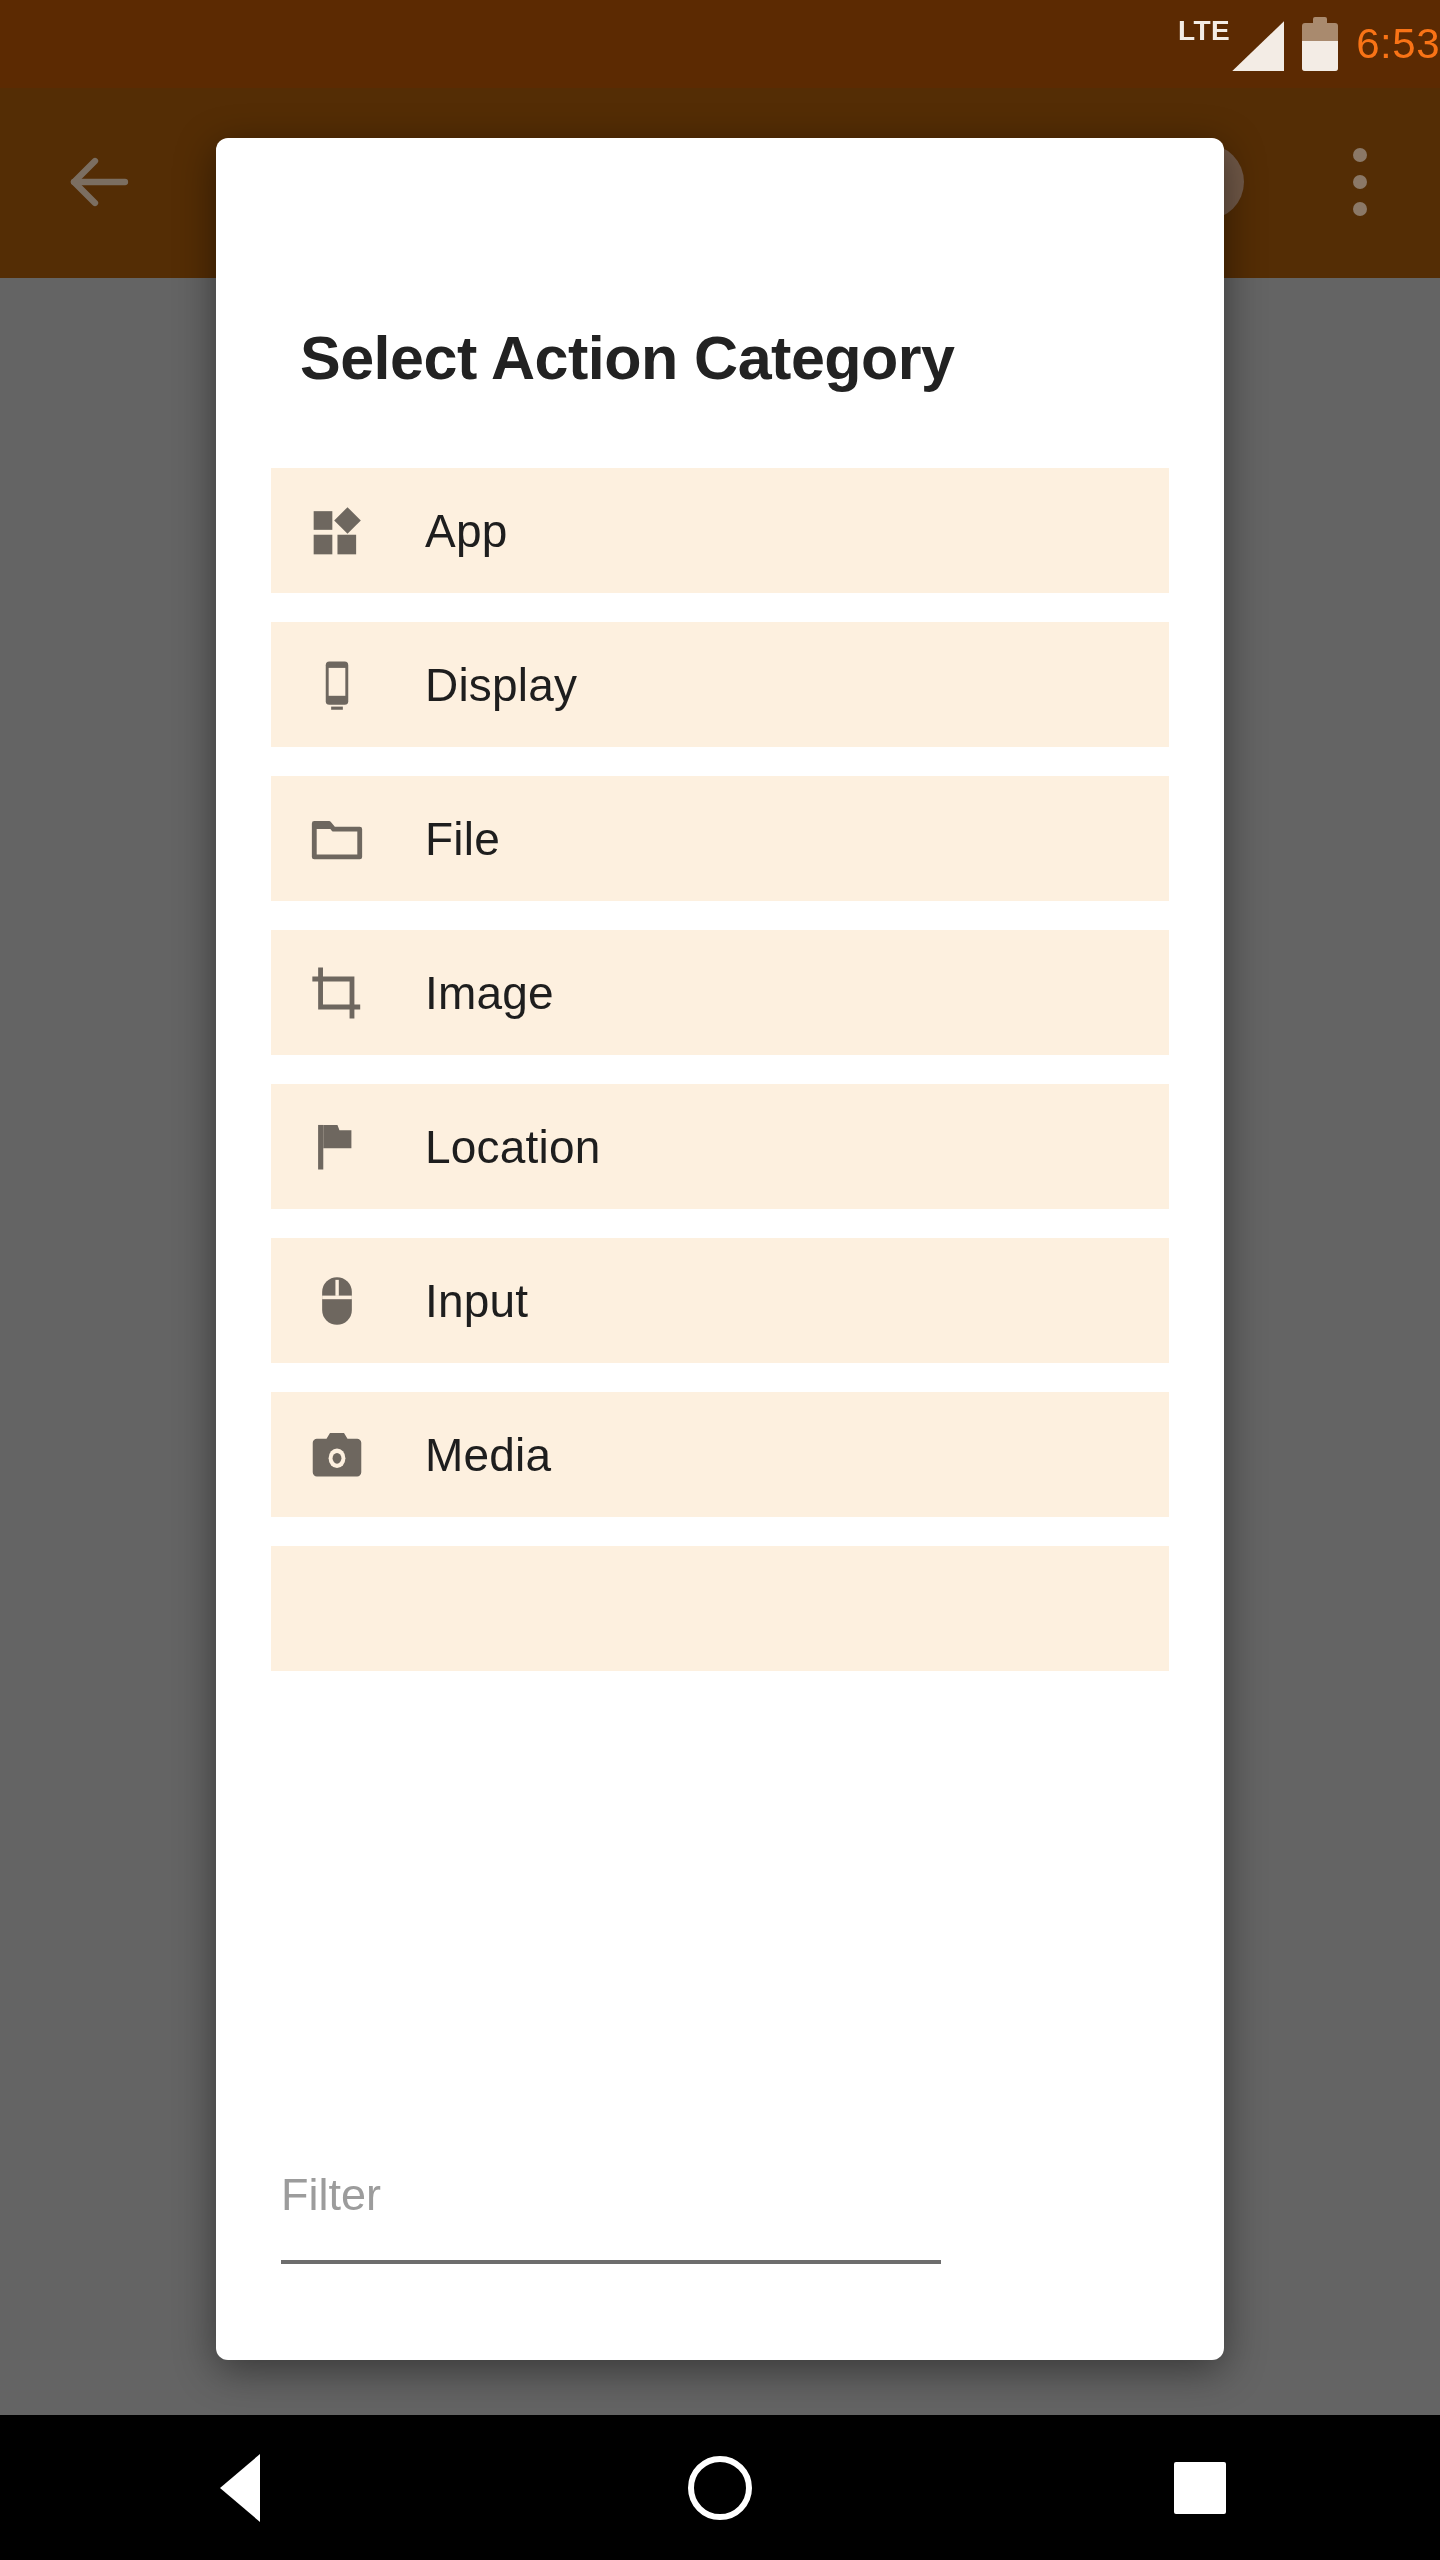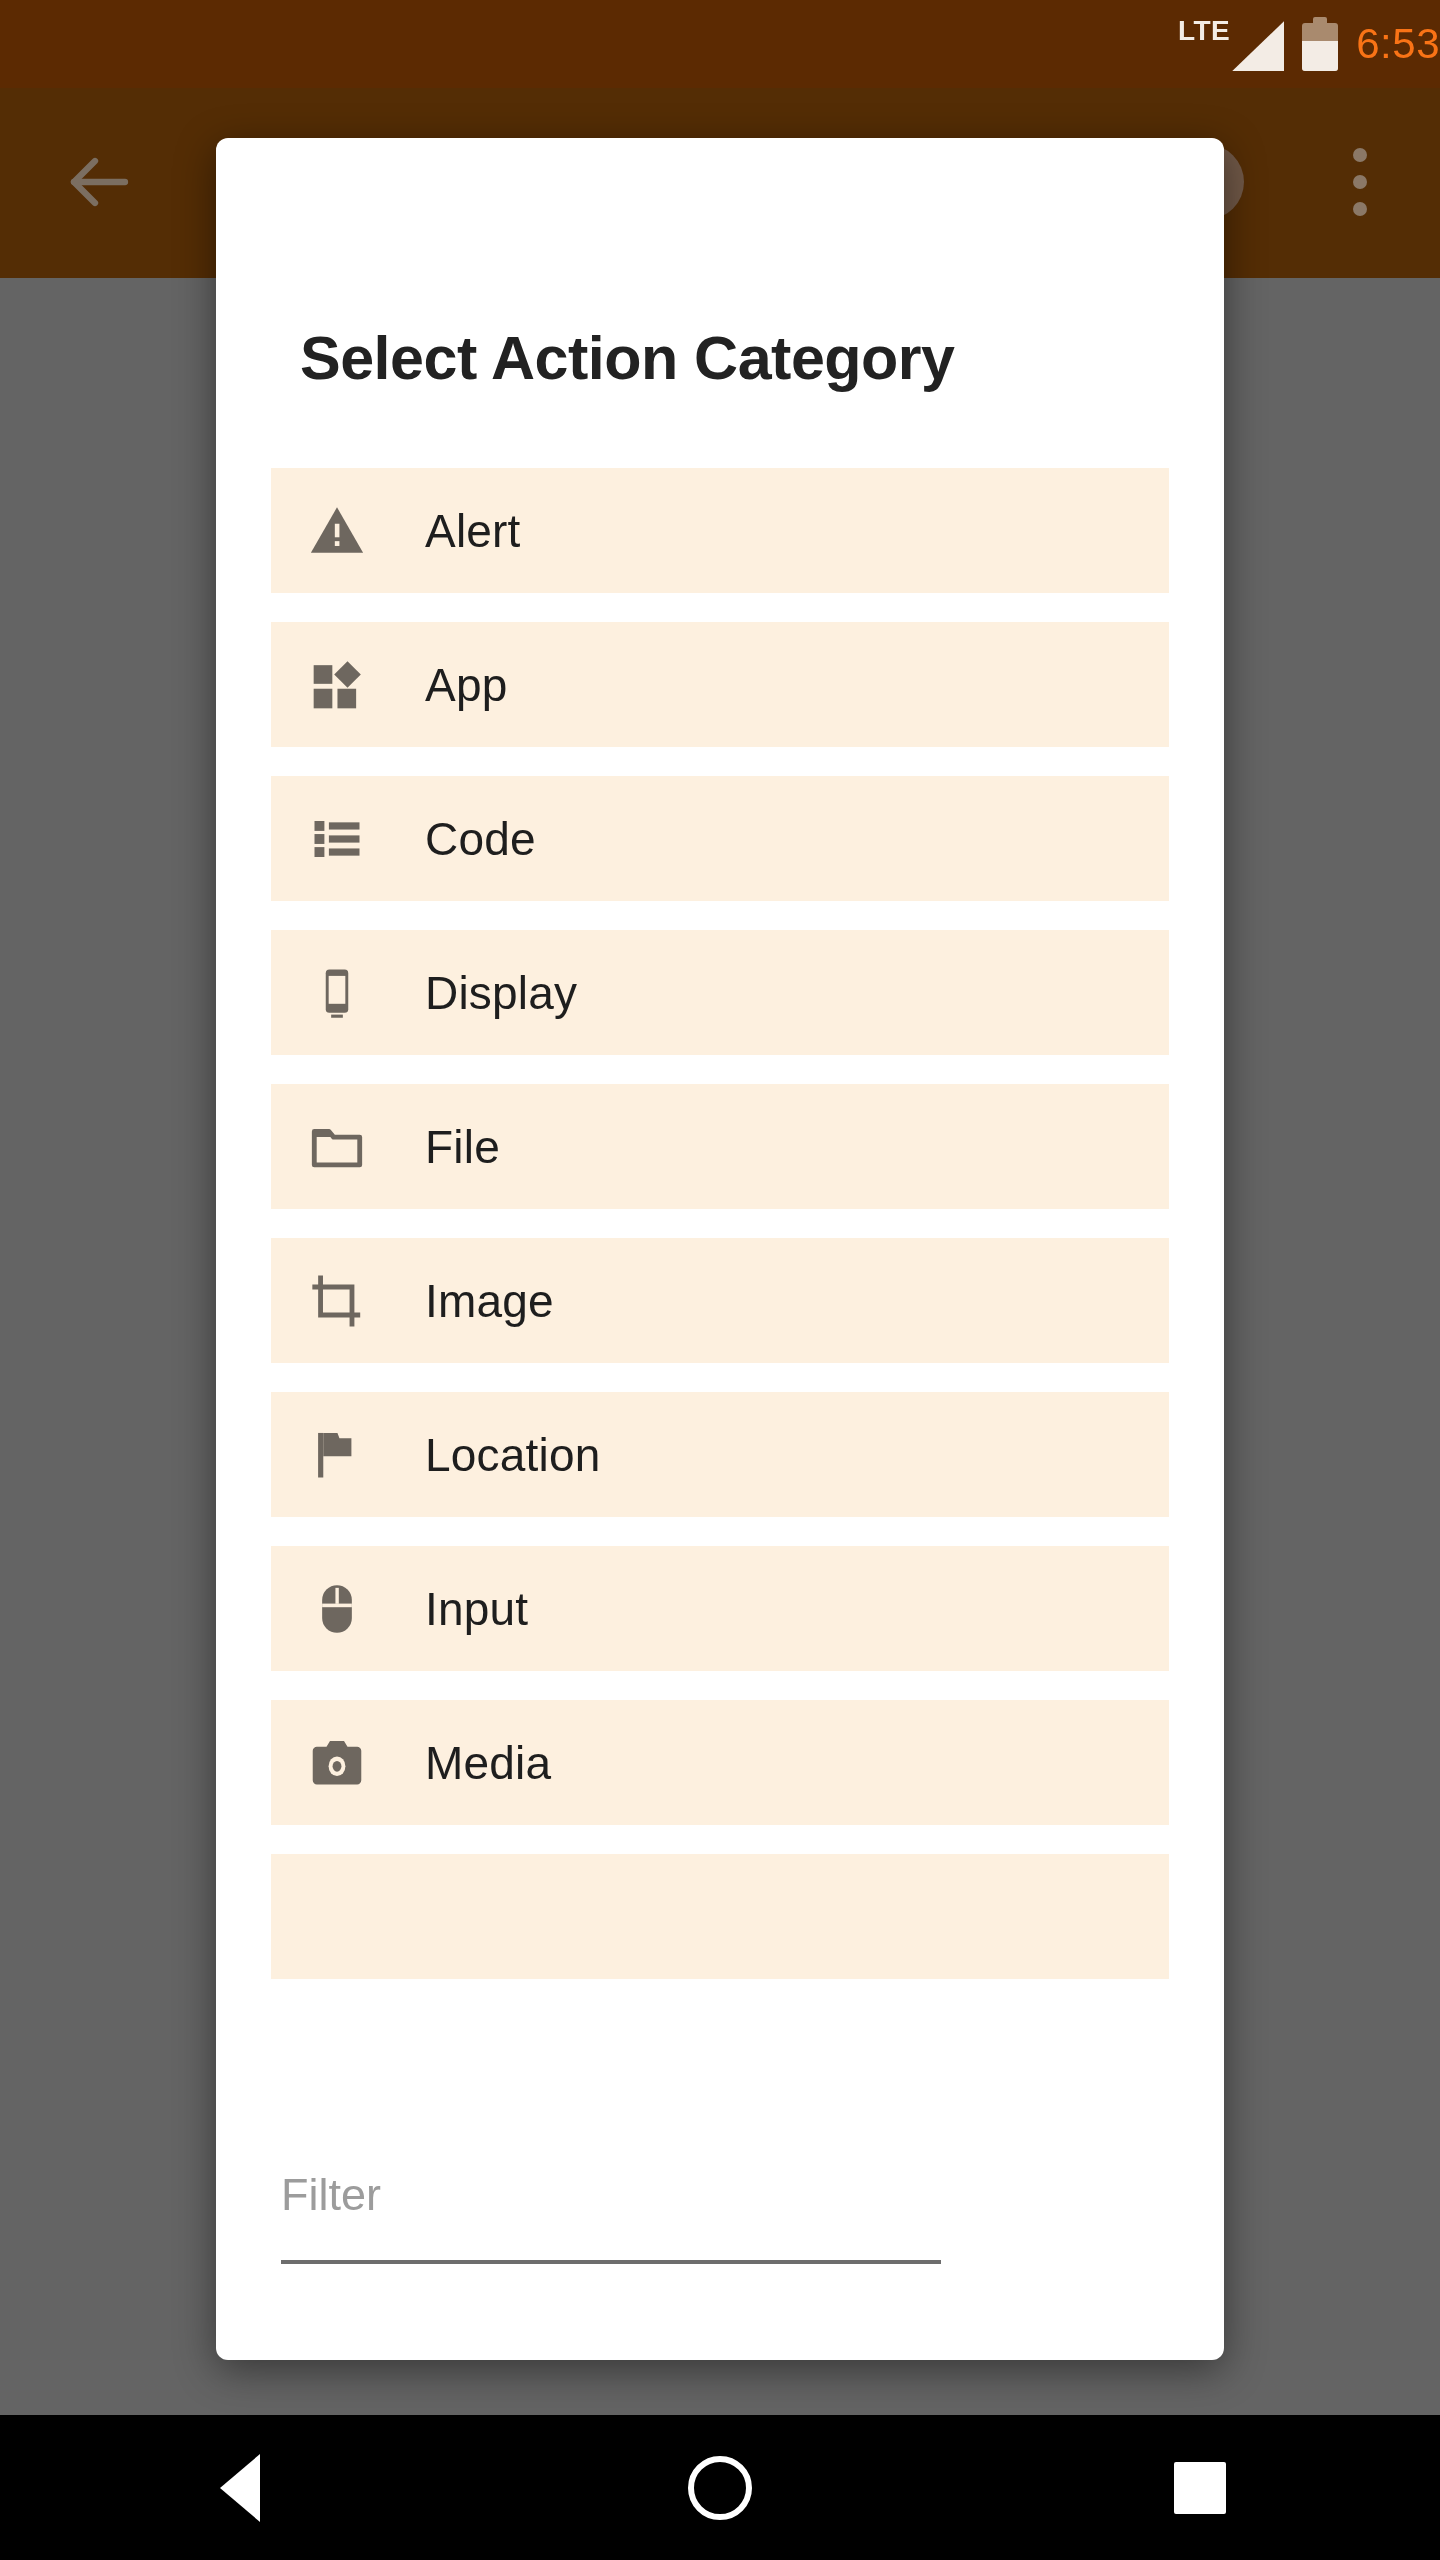--- a/index.html
+++ b/index.html
@@ -167,57 +167,34 @@
   </div>
   <div class="scrim-top"></div>
 
   <div class="scrim"></div>
 
   <div class="dialog">
     <div class="dlg-title">Select Action Category</div>
 
     <div class="dlg-list">
 
-      <div class="row">
-        <span class="ico">
-          <svg width="58" height="58" viewBox="0 0 24 24">
-              <path fill="#6e675f" d="M1.2 21h21.6L12 2.2 1.2 21z"></path>
-              <rect x="11.1" y="9" width="1.9" height="5.6" fill="#fdf0df"></rect>
-              <rect x="11.1" y="16.2" width="1.9" height="2" fill="#fdf0df"></rect>
-            </svg>
-        </span>
-        <span class="lbl">Alert</span>
-      </div>
 
       <div class="row">
         <span class="ico">
           <svg width="56" height="56" viewBox="0 0 24 24">
               <rect x="2" y="3.5" width="8" height="8" fill="#6e675f"></rect>
               <path fill="#6e675f" d="M16.5 1.8l5.7 5.7-5.7 5.7-5.7-5.7z"></path>
               <rect x="2" y="13.6" width="8" height="8.4" fill="#6e675f"></rect>
               <rect x="12.2" y="13.6" width="8" height="8.4" fill="#6e675f"></rect>
             </svg>
         </span>
         <span class="lbl">App</span>
       </div>
 
 
-      <div class="row">
-        <span class="ico">
-          <svg width="54" height="54" viewBox="0 0 24 24">
-            <rect x="2" y="4" width="4.4" height="4.4" fill="#6e675f"></rect>
-              <rect x="8.4" y="4.6" width="13.6" height="3.2" fill="#6e675f"></rect>
-            <rect x="2" y="9.8" width="4.4" height="4.4" fill="#6e675f"></rect>
-              <rect x="8.4" y="10.4" width="13.6" height="3.2" fill="#6e675f"></rect>
-            <rect x="2" y="15.6" width="4.4" height="4.4" fill="#6e675f"></rect>
-              <rect x="8.4" y="16.2" width="13.6" height="3.2" fill="#6e675f"></rect>
-          </svg>
-        </span>
-        <span class="lbl">Code</span>
-      </div>
 
       <div class="row">
         <span class="ico">
           <svg width="54" height="54" viewBox="0 0 24 24">
               <rect x="7" y="1.6" width="10" height="19.2" rx="1.6" fill="#6e675f"></rect>
               <rect x="8.3" y="4.4" width="7.4" height="12.4" fill="#fdf0df"></rect>
               <rect x="9.4" y="21.6" width="5.2" height="1.4" fill="#6e675f"></rect>
             </svg>
         </span>
         <span class="lbl">Display</span>

